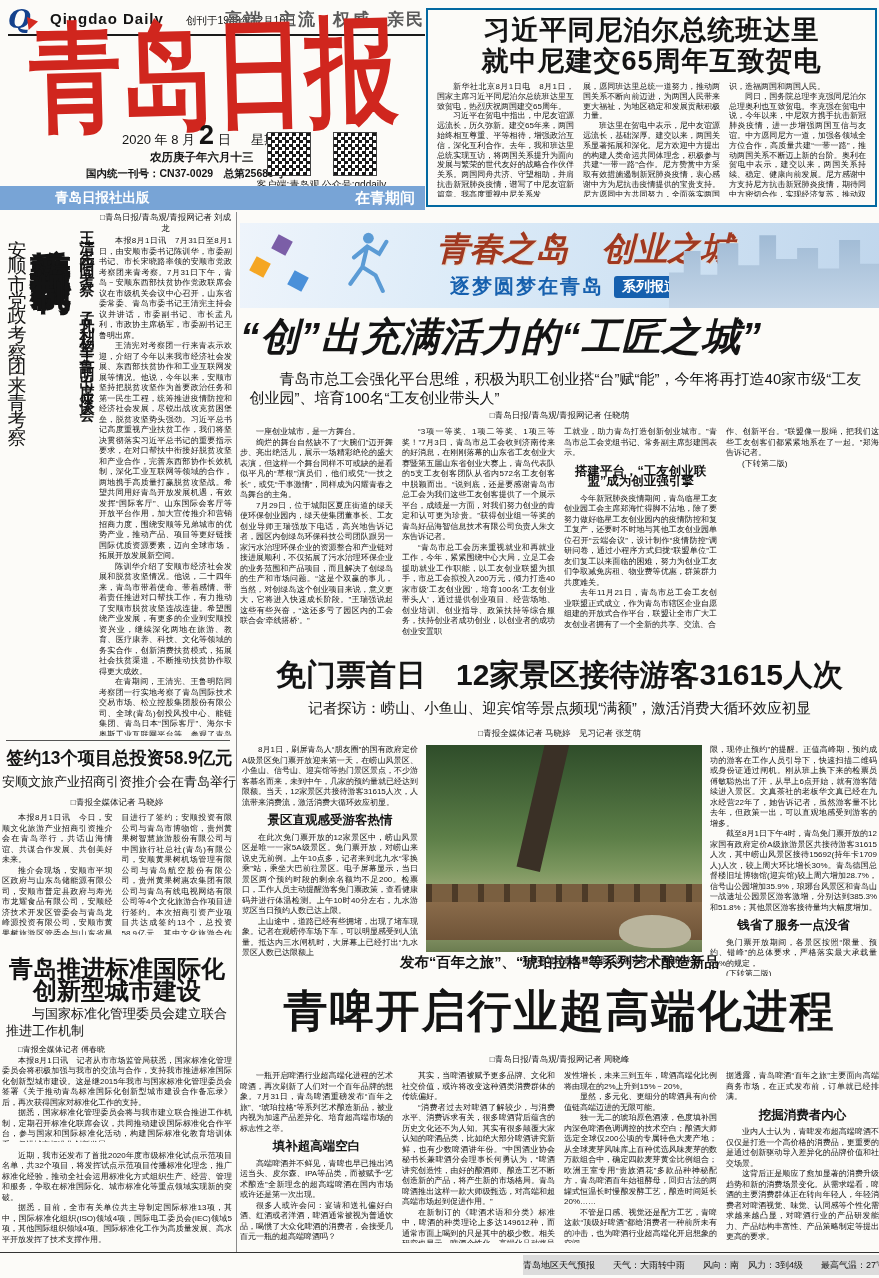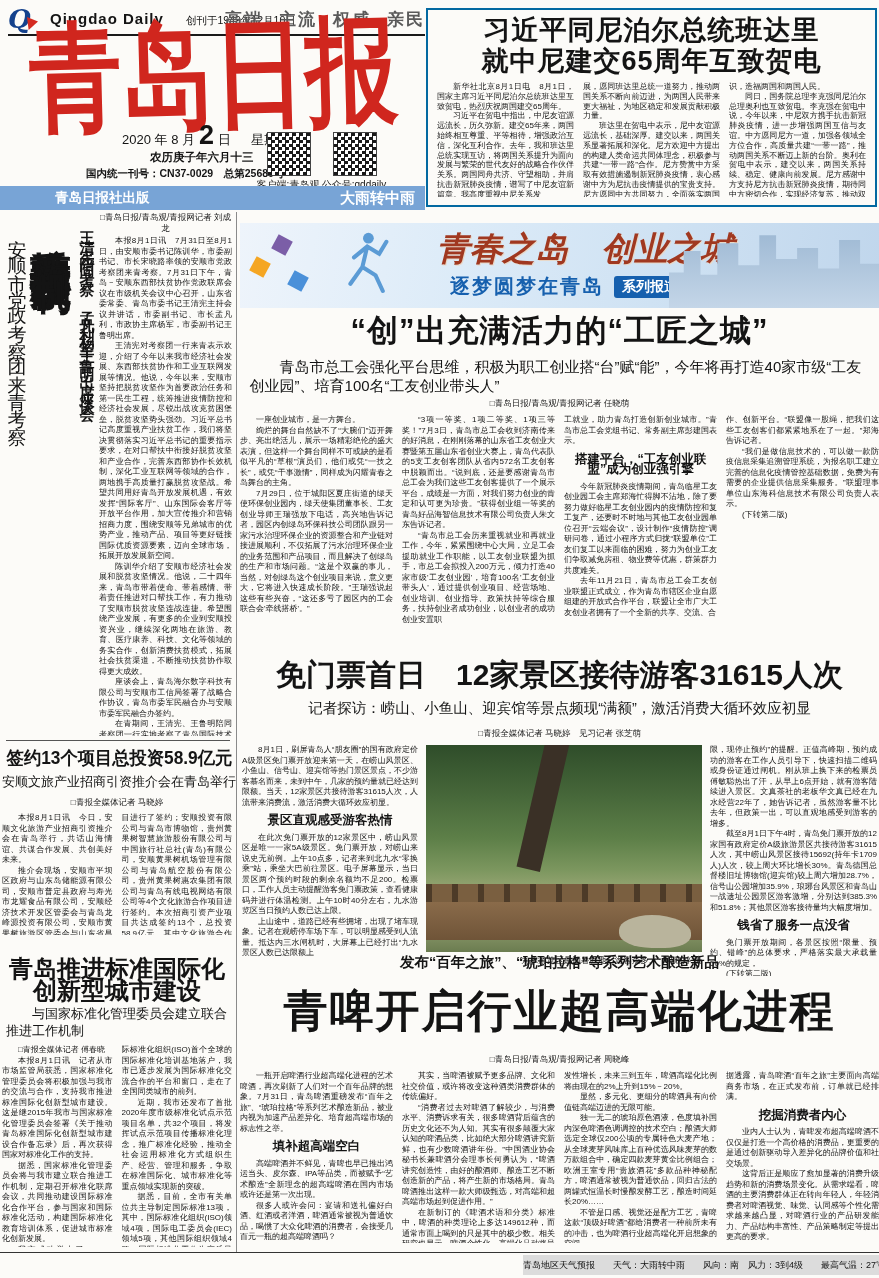--- a/index.html
+++ b/index.html
@@ -63,42 +63,42 @@
   
   #signing{position:absolute;left:2px;top:746px;width:230px;height:196px;}
   .sg-head{font-size:18px;font-weight:900;text-align:center;white-space:nowrap;transform:scaleX(.96);}
   .sg-sub{font-size:13px;text-align:center;margin-top:3px;white-space:nowrap;}
   #signing .byline{margin-top:6px;}
   #signing .cols{margin-top:4px;height:122px;}
   
   #standards{position:absolute;left:2px;top:958px;width:230px;height:294px;}
   .st-head{font-size:24px;font-weight:900;text-align:center;line-height:22px;}
   .st-sub{font-size:13px;line-height:17px;text-indent:2em;margin-top:3px;padding:0 4px;}
-  #standards .cols{margin-top:6px;height:202px;}
+  #standards .cols{margin-top:6px;height:202px;flex-direction:column;}
   .byline-in{margin:0 0 2px 0;text-indent:0;text-align:center;font-size:8px;}
   
   #banner{position:absolute;left:240px;top:223px;width:639px;height:85px;overflow:hidden;
           background:linear-gradient(100deg,#eef4fb,#dcebf8 35%,#cfe2f3 65%,#c0d6ec);}
   .bn-shapes{position:absolute;left:6px;top:6px;width:150px;height:75px;}
   .bn-sq{position:absolute;width:16px;height:16px;transform:rotate(28deg);}
   .bn-figure{position:absolute;left:96px;top:2px;}
   .bn-title{position:absolute;left:180px;top:4px;width:330px;text-align:center;font-size:33px;
             font-weight:900;font-style:italic;color:#a03820;font-family:"Liberation Serif",serif;
             white-space:nowrap;text-shadow:1px 1px 0 #e8d8c8;}
   .bn-subrow{position:absolute;left:210px;top:50px;display:flex;align-items:center;gap:10px;}
   .bn-sub{font-size:20px;font-weight:900;color:#1660ae;letter-spacing:2px;}
   .bn-badge{background:#1660ae;color:#fff;font-size:14px;font-weight:bold;padding:2px 8px;border-radius:3px;}
   .skyline{position:absolute;right:0;top:6px;width:210px;height:79px;
            background:linear-gradient(180deg,#9db8d3,#c4d6e8);
            clip-path:polygon(0 100%,0 55%,7% 55%,7% 28%,15% 28%,15% 58%,23% 58%,23% 18%,33% 18%,33% 46%,
              43% 46%,43% 8%,51% 8%,51% 38%,61% 38%,61% 24%,71% 24%,71% 50%,81% 50%,81% 14%,91% 14%,
              91% 44%,100% 44%,100% 100%);}
   
   #craftsman{position:absolute;left:240px;top:310px;width:639px;height:345px;}
-  .cf-head{text-align:center;font-size:31px;font-weight:900;letter-spacing:1px;}
+  .cf-head{font-size:39px;font-weight:900;letter-spacing:1px;font-style:italic;}
   .cf-sub{margin:5px auto 0;width:97%;font-size:15px;line-height:19px;text-indent:2em;}
   #craftsman .byline{margin-top:3px;}
   #craftsman .cols{margin-top:5px;height:232px;}
   
   #tourism{position:absolute;left:240px;top:655px;width:639px;height:300px;}
   .tr-head{text-align:center;font-size:30px;font-weight:900;}
   .tr-sub{text-align:center;font-size:14.5px;margin-top:3px;}
   #tourism .byline{margin-top:10px;}
   .t-body{position:relative;margin-top:5px;height:231px;}
   .t-left{position:absolute;left:2px;top:0;width:176px;height:231px;overflow:hidden;}
@@ -155,21 +155,21 @@
     <div class="lunar">农历庚子年六月十三</div>
     <div class="issue">国内统一刊号：CN37-0029　总第25680号</div>
     <div class="qr" style="left:267px;top:98px;"></div>
     <div class="qr" style="left:333px;top:98px;"></div>
     <div class="qr-label" style="left:253px;">客户端:青岛观</div>
     <div class="qr-label" style="left:319px;">公众号:qddaily</div>
   </div>
 
   <div id="bluebar">
     <span class="publisher">青岛日报社出版</span>
-    <span class="edition">大雨转中雨</span>
+    <span class="edition">在青期间</span>
   </div>
 
   <div id="xi">
     <div class="xi-title">习近平同尼泊尔总统班达里</div>
     <div class="xi-title">就中尼建交65周年互致贺电</div>
     <div class="cols">
       <div class="col body-text">
           <p>新华社北京8月1日电　8月1日，国家主席习近平同尼泊尔总统班达里互致贺电，热烈庆祝两国建交65周年。</p>
           <p>习近平在贺电中指出，中尼友谊源远流长，历久弥新。建交65年来，两国始终相互尊重、平等相待，增强政治互信，深化互利合作。去年，我和班达里总统实现互访，将两国关系提升为面向发展与繁荣的世代友好的战略合作伙伴关系。两国同舟共济、守望相助，并肩抗击新冠肺炎疫情，谱写了中尼友谊新篇章。我高度重视中尼关系发</p>
         </div>
@@ -193,21 +193,20 @@
   <div id="visit">
     <div class="visit-side v">安顺市党政考察团来青考察</div>
     <div class="visit-head v">携手完善东西部协作长效机制</div>
     <div class="visit-sub v">王清宪陪同考察　孟凡利杨军王鲁明出席座谈会</div>
     <div class="visit-body body-text">
       <div class="byline">□青岛日报/青岛观/青报网记者 刘成龙</div>
       <div>
           <p>本报8月1日讯　7月31日至8月1日，由安顺市委书记陈训华，市委副书记、市长宋晓路率领的安顺市党政考察团来青考察。7月31日下午，青岛－安顺东西部扶贫协作党政联席会议在市级机关会议中心召开，山东省委常委、青岛市委书记王清宪主持会议并讲话，市委副书记、市长孟凡利，市政协主席杨军，市委副书记王鲁明出席。</p>
           <p>王清宪对考察团一行来青表示欢迎，介绍了今年以来我市经济社会发展、东西部扶贫协作和工业互联网发展等情况。他说，今年以来，安顺市坚持把脱贫攻坚作为首要政治任务和第一民生工程，统筹推进疫情防控和经济社会发展，尽锐出战攻克贫困堡垒，脱贫攻坚势头强劲。习近平总书记高度重视产业扶贫工作，我们将坚决贯彻落实习近平总书记的重要指示要求，在对口帮扶中衔接好脱贫攻坚和产业合作，完善东西部协作长效机制，深化工业互联网等领域的合作，两地携手高质量打赢脱贫攻坚战。希望共同用好青岛开放发展机遇，有效发挥“国际客厅”、山东国际会客厅等开放平台作用，加大宣传推介和营销招商力度，围绕安顺等兄弟城市的优势产业，推动产品、项目等更好链接国际优质资源要素，迈向全球市场，拓展开放发展新空间。</p>
           <p>陈训华介绍了安顺市经济社会发展和脱贫攻坚情况。他说，二十四年来，青岛市带着使命、带着感情、带着责任推进对口帮扶工作，有力推动了安顺市脱贫攻坚连战连捷。希望围绕产业发展，有更多的企业到安顺投资兴业，继续深化两地在旅游、教育、医疗康养、科技、文化等领域的务实合作，创新消费扶贫模式，拓展社会扶贫渠道，不断推动扶贫协作取得更大成效。</p>
-          <p>座谈会上，青岛海尔数字科技有限公司与安顺市工信局签署了战略合作协议，青岛市委军民融合办与安顺市委军民融合办签约。</p>
           <p>在青期间，王清宪、王鲁明陪同考察团一行实地考察了青岛国际技术交易市场、松立控股集团股份有限公司、全球(青岛)创投风投中心、能链集团、青岛日本“国际客厅”、海尔卡奥斯工业互联网平台等，参观了青岛古镇口融合创新区展览馆。</p>
         </div>
     </div>
   </div>
 
   <div class="rule" style="left:6px;top:740px;width:224px;height:1px;"></div>
 
   <div id="signing">
     <div class="sg-head">签约13个项目总投资58.9亿元</div>
     <div class="sg-sub">安顺文旅产业招商引资推介会在青岛举行</div>
@@ -231,21 +230,20 @@
     <div class="cols">
       <div class="col body-text">
         <p class="byline-in">□青报全媒体记者 傅春晓</p>
         <div>
             <p>本报8月1日讯　记者从市市场监管局获悉，国家标准化管理委员会将积极加强与我市的交流与合作，支持我市推进标准国际化创新型城市建设。这是继2015年我市与国家标准化管理委员会签署《关于推动青岛标准国际化创新型城市建设合作备忘录》后，再次获得国家对标准化工作的支持。</p>
             <p>据悉，国家标准化管理委员会将与我市建立联合推进工作机制，定期召开标准化联席会议，共同推动建设国际标准化合作平台，参与国家和国际标准化活动，构建国际标准化教育培训体系，促进城市标准化创新发展。</p>
             <p>我市成功举办了2017、2019两届青岛国际标准化论坛，加之国</p>
           </div>
       </div>
       <div class="col body-text">
-        <p class="cont">际标准化组织(ISO)首个全球的国际标准化培训基地落户，我市已逐步发展为国际标准化交流合作的平台和窗口，走在了全国同类城市的前列。</p>
         <div>
             <p>近期，我市还发布了首批2020年度市级标准化试点示范项目名单，共32个项目，将发挥试点示范项目传播标准化理念，推广标准化经验，推动全社会运用标准化方式组织生产、经营、管理和服务，争取在标准国际化、城市标准化等重点领域实现新的突破。</p>
             <p>据悉，目前，全市有关单位共主导制定国际标准13项，其中，国际标准化组织(ISO)领域4项，国际电工委员会(IEC)领域5项，其他国际组织领域4项。国际标准化工作为高质量发展、高水平开放发挥了技术支撑作用。</p>
           </div>
       </div>
     </div>
   </div>
 
   <div id="banner">
     <div class="bn-shapes">
@@ -285,21 +283,20 @@
         <p class="cont">工就业，助力青岛打造创新创业城市。”青岛市总工会党组书记、常务副主席彭建国表示。</p>
         <h4 class="subhead">搭建平台，“工友创业联盟”成为创业强引擎</h4>
         <div>
             <p>今年新冠肺炎疫情期间，青岛临星工友创业园工会主席郑海忙得脚不沾地，除了要努力做好临星工友创业园内的疫情防控和复工复产，还要时不时地与其他工友创业园单位召开“云端会议”，设计制作“疫情防控”调研问卷，通过小程序方式归拢“联盟单位”工友们复工以来面临的困难，努力为创业工友们争取减免房租、物业费等优惠，群策群力共度难关。</p>
             <p>去年11月21日，青岛市总工会工友创业联盟正式成立，作为青岛市辖区企业自愿组建的开放式合作平台，联盟让全市广大工友创业者拥有了一个全新的共享、交流、合</p>
           </div>
       </div>
       <div class="col body-text">
         <p class="cont">作、创新平台。“联盟像一股绳，把我们这些工友创客们都紧紧地系在了一起。”郑海告诉记者。</p>
         <div>
-            <p>“我们是做信息技术的，可以做一款防疫信息采集追溯管理系统，为报名职工建立完善的信息化疫情管控基础数据，免费为有需要的企业提供信息采集服务。”联盟理事单位山东海科信息技术有限公司负责人表示。</p>
           </div>
         <p class="jump">(下转第二版)</p>
       </div>
     </div>
   </div>
 
   <div id="tourism">
     <div class="tr-head">免门票首日　12家景区接待游客31615人次</div>
     <div class="tr-sub">记者探访：崂山、小鱼山、迎宾馆等景点频现“满额”，激活消费大循环效应初显</div>
     <div class="byline">□青报全媒体记者 马晓婷　见习记者 张芝萌</div>
@@ -346,21 +343,21 @@
       </div>
       <div class="col body-text">
           <p>其实，当啤酒被赋予更多品牌、文化和社交价值，或许将改变这种酒类消费群体的传统偏好。</p>
           <p>“消费者过去对啤酒了解较少，与消费水平、消费诉求有关，很多啤酒背后蕴含的历史文化还不为人知。其实有很多颠覆大家认知的啤酒品类，比如绝大部分啤酒讲究新鲜，也有少数啤酒讲年份。”中国酒业协会秘书长兼啤酒分会理事长何勇认为，“啤酒讲究创造性，由好的酿酒师、酿造工艺不断创造新的产品，将产生新的市场格局。青岛啤酒推出这样一款大师级甄选，对高端和超高端市场起到促进作用。”</p>
           <p>在新制订的《啤酒术语和分类》标准中，啤酒的种类理论上多达149612种，而通常市面上喝到的只是其中的极少数。相关研究也显示，啤酒个性化、高端化品种将呈现爆</p>
         </div>
       <div class="col body-text">
         <p class="cont">发性增长，未来三到五年，啤酒高端化比例将由现在的2%上升到15%－20%。</p>
         <div>
             <p>显然，多元化、更细分的啤酒具有向价值链高端迈进的无限可能。</p>
-            <p>独一无二的琥珀原色酒液，色度填补国内深色啤酒色调调控的技术空白；酿酒大师选定全球仅200公顷的专属特色大麦产地；从全球麦芽风味库上百种优选风味麦芽的数万款组合中，确定四款麦芽黄金比例组合；欧洲王室专用“贵族酒花”多款品种神秘配方，啤酒通常被视为普通饮品，回归古法的两罐式恒温长时慢酿发酵工艺，酿造时间延长20%……</p>
+            <p>独一无二的琥珀原色酒液，色度填补国内深色啤酒色调调控的技术空白；酿酒大师选定全球仅200公顷的专属特色大麦产地；从全球麦芽风味库上百种优选风味麦芽的数万款组合中，确定四款麦芽黄金比例组合；欧洲王室专用“贵族酒花”多款品种神秘配方，青岛啤酒百年始祖酵母，回归古法的两罐式恒温长时慢酿发酵工艺，酿造时间延长20%……</p>
             <p>不管是口感、视觉还是配方工艺，青啤这款“顶级好啤酒”都给消费者一种前所未有的冲击，也为啤酒行业超高端化开启想象的空间。</p>
           </div>
       </div>
       <div class="col body-text">
         <p class="cont">据透露，青岛啤酒“百年之旅”主要面向高端商务市场，在正式发布前，订单就已经排满。</p>
         <h4 class="subhead">挖掘消费者内心</h4>
         <div>
             <p>业内人士认为，青啤发布超高端啤酒不仅仅是打造一个高价格的消费品，更重要的是通过创新驱动导入差异化的品牌价值和社交场景。</p>
             <p>这背后正是顺应了愈加显著的消费升级趋势和新的消费场景变化。从需求端看，啤酒的主要消费群体正在转向年轻人，年轻消费者对啤酒视觉、味觉、认同感等个性化需求越来越凸显，对啤酒行业的产品研发能力、产品结构丰富性、产品策略制定等提出更高的要求。</p>
           </div>

